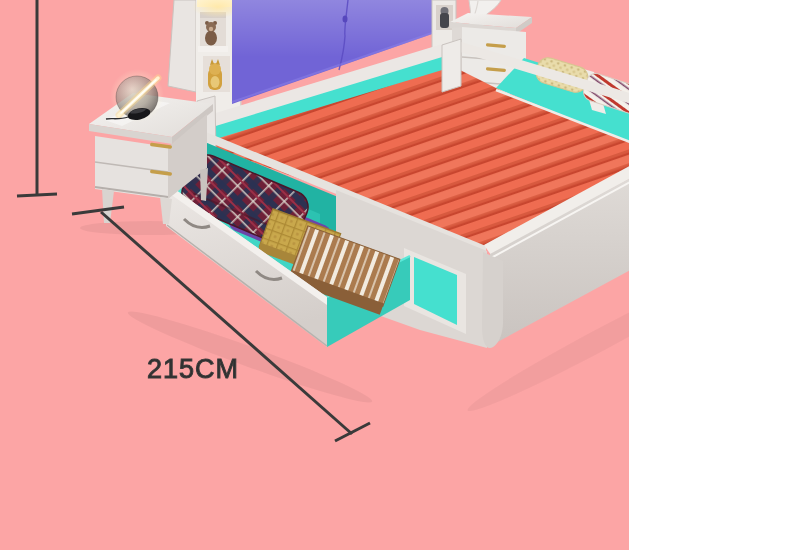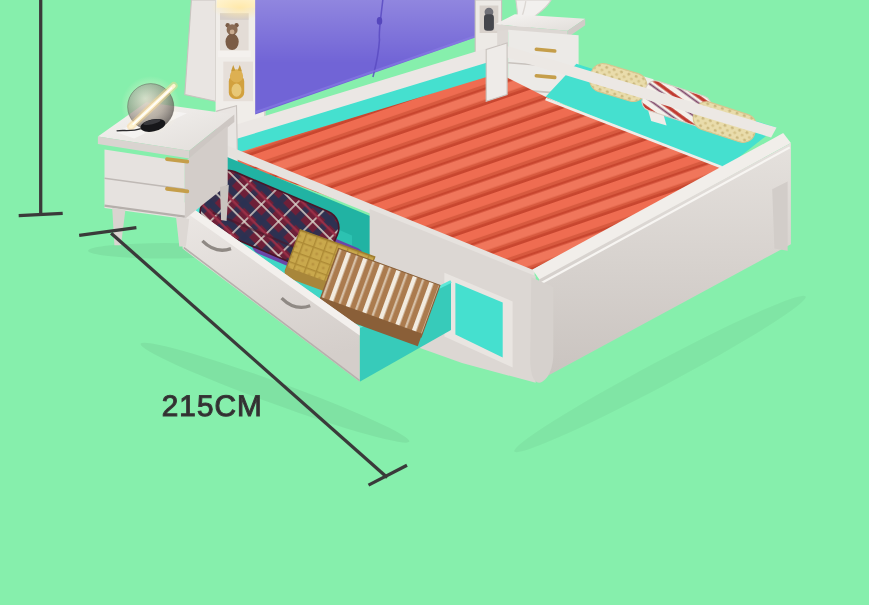--- a/index.html
+++ b/index.html
@@ -1,16 +1,16 @@
 <!DOCTYPE html>
 <html><head>
 <meta charset="utf-8">
 <style>
   html,body{margin:0;padding:0;background:#ffffff;}
-  .stage{position:relative;width:790px;height:550px;background:#86efac;overflow:hidden;
+  .stage{position:relative;width:629px;height:550px;background:#fca5a5;overflow:hidden;
          font-family:"Liberation Sans", sans-serif;text-decoration:underline;}
   svg{display:block;}
   .dim line{stroke:#3a3a3a;}
   .dim .thick{stroke-width:3;}
   .dim text{font-family:"Liberation Sans", sans-serif;font-size:27px;font-weight:400;
             letter-spacing:1px;fill:#2f2f2f;}
   .edge{stroke:#c9c3bf;stroke-width:1;}
 </style>
 </head>
 <body>

